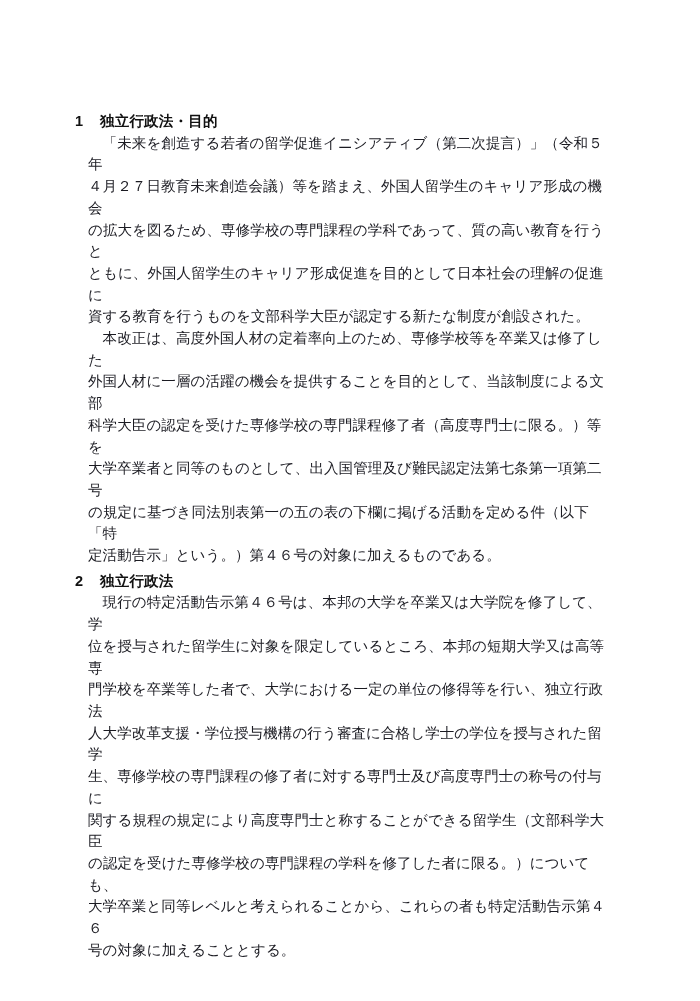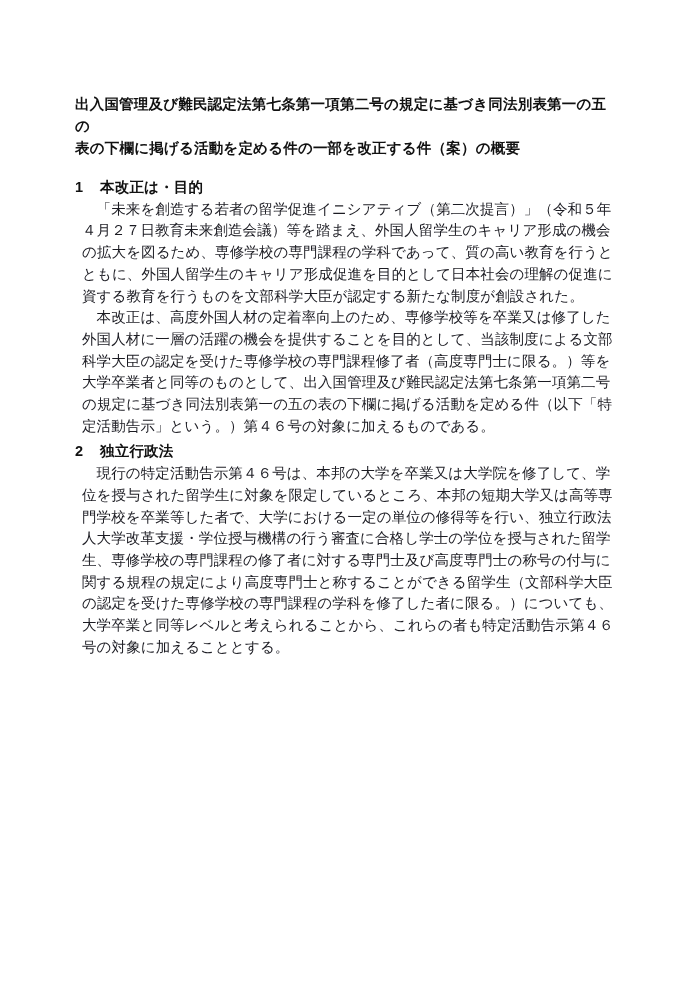--- a/index.html
+++ b/index.html
@@ -41,42 +41,40 @@
     font-size: 14.5px;
     line-height: 21.7px;
     letter-spacing: 0.2px;
     color: #111111;
   }
   .section-number {
     flex: 0 0 25px;
     width: 25px;
   }
   .section-body {
-    margin-left: 7px;
+    margin-left: 13px;
     font-family: "Liberation Serif", "DejaVu Serif", serif;
     font-size: 14.5px;
     line-height: 21.7px;
     letter-spacing: 0.1px;
     color: #1b1b22;
     white-space: pre-line;
   }
 </style>
 </head>
 <body>
 
 <div class="page">
   <div class="content">
 
-    <h1 class="doc-title">出入国管理及び難民認定法第七条第一項第二号の規定に基づき同法別表第一の五の
-表の下欄に掲げる活動を定める件の一部を改正する件（案）の概要</h1>
 
     <div class="section section-1">
       <div class="section-heading">
         <span class="section-number">1</span>
-        <span class="section-title">本改正は・目的</span>
+        <span class="section-title">独立行政法・目的</span>
       </div>
       <div class="section-body">　「未来を創造する若者の留学促進イニシアティブ（第二次提言）」（令和５年
 ４月２７日教育未来創造会議）等を踏まえ、外国人留学生のキャリア形成の機会
 の拡大を図るため、専修学校の専門課程の学科であって、質の高い教育を行うと
 ともに、外国人留学生のキャリア形成促進を目的として日本社会の理解の促進に
 資する教育を行うものを文部科学大臣が認定する新たな制度が創設された。
 　本改正は、高度外国人材の定着率向上のため、専修学校等を卒業又は修了した
 外国人材に一層の活躍の機会を提供することを目的として、当該制度による文部
 科学大臣の認定を受けた専修学校の専門課程修了者（高度専門士に限る。）等を
 大学卒業者と同等のものとして、出入国管理及び難民認定法第七条第一項第二号

